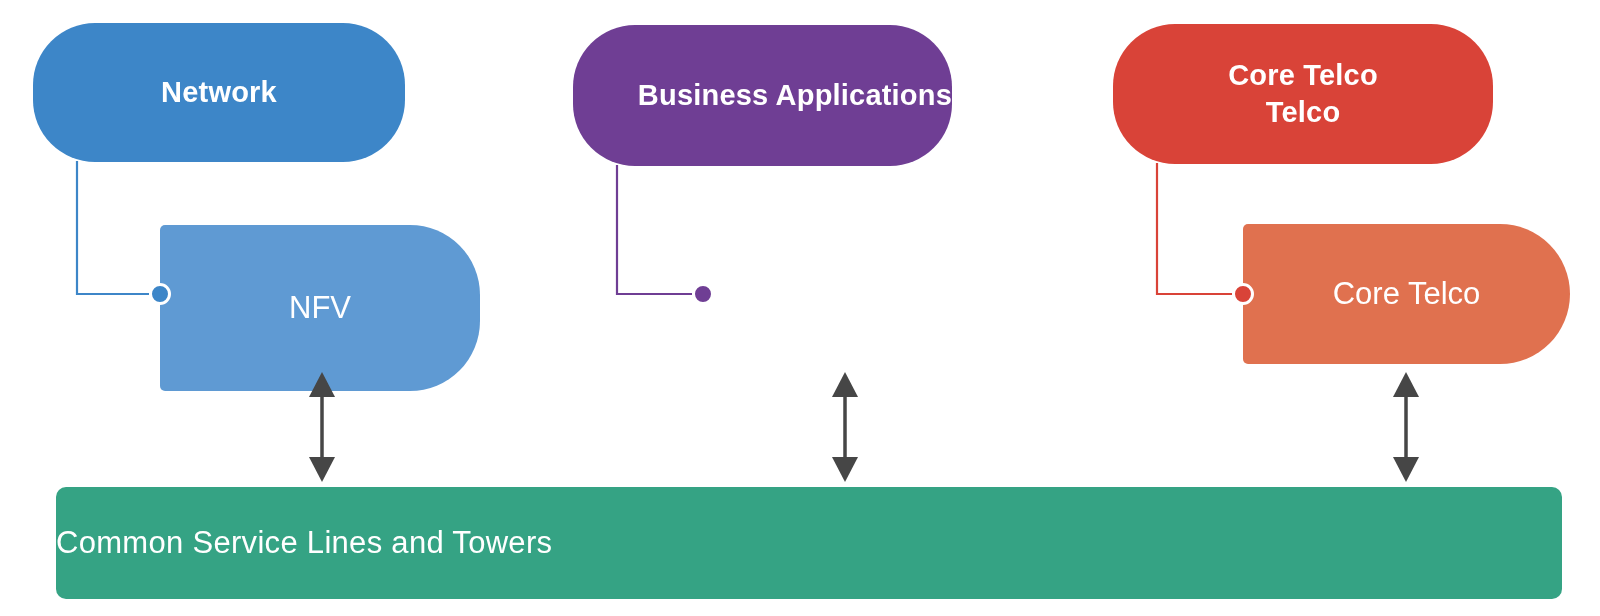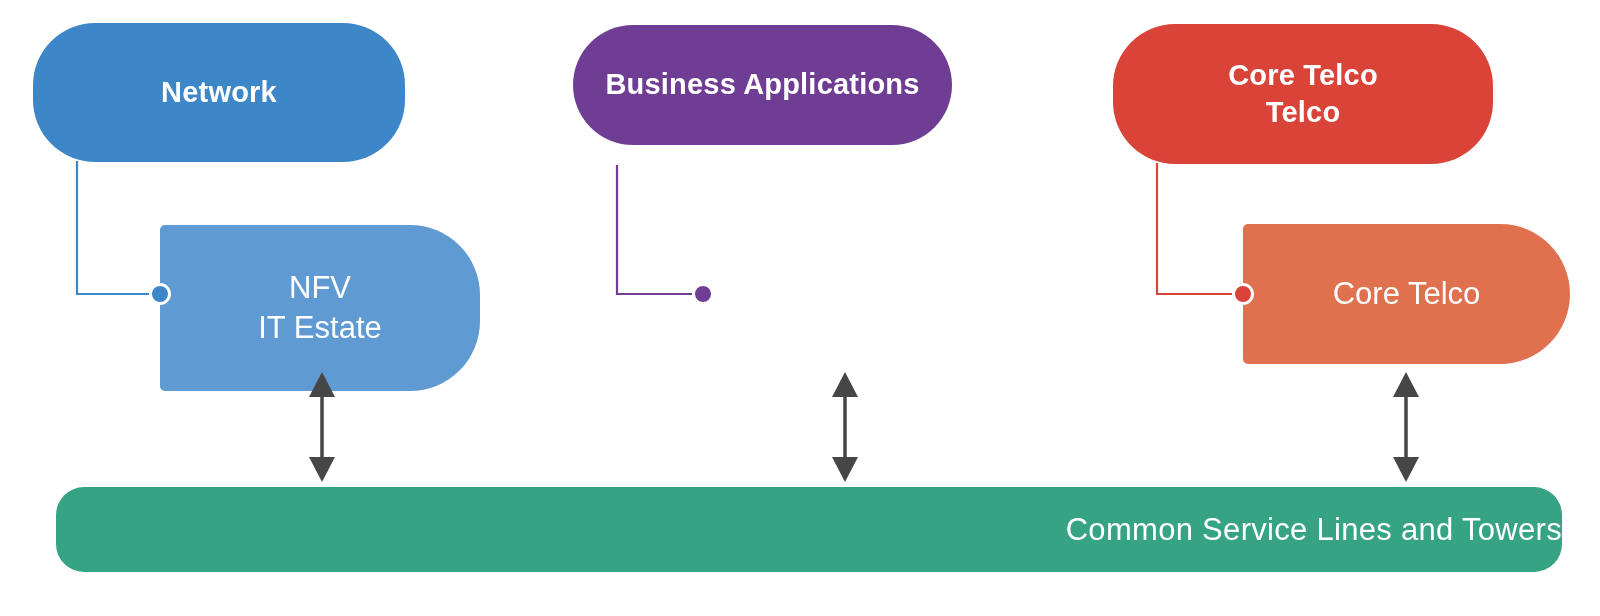--- a/index.html
+++ b/index.html
@@ -16,23 +16,23 @@
   }
   .top-box{border-radius:62px;font-weight:bold;font-size:29px;letter-spacing:.2px;}
   .mid-box{border-radius:5px 70px 70px 5px;font-weight:normal;font-size:31px;}
   .c-net-dark{background:#3d86c8;gap:36px;}
   .c-net-light{background:#5f9ad3;}
   .c-biz-dark{background:#6f3e94;}
   .c-biz-light{background:#8767ad;}
   .c-tel-dark{background:#d94338;}
   .c-tel-light{background:#e0714f;}
   .foundation{
-    position:absolute;left:56px;top:487px;width:1506px;height:85px;
-    background:#35a384;border-radius:28px;
-    display:flex;align-items:center;justify-content:flex-end;
+    position:absolute;left:56px;top:487px;width:1506px;height:112px;
+    background:#35a384;border-radius:10px;
+    display:flex;align-items:center;justify-content:flex-start;
     color:#ffffff;font-size:31px;font-weight:normal;letter-spacing:.3px;
   }
   .overlay{position:absolute;left:0;top:0;pointer-events:none;}
   .conn{fill:none;stroke-width:2.2px;}
   .conn-net{stroke:#3d86c8;}
   .conn-biz{stroke:#6f3e94;}
   .conn-tel{stroke:#d94338;}
   .node-circle{stroke:#ffffff;stroke-width:3px;}
   .arrow-stem{stroke:#464646;stroke-width:3.5px;}
   .arrow-head{fill:#464646;}
@@ -40,32 +40,31 @@
 </style>
 </head>
 <body>
 
 <div class="canvas">
 
   <div class="box top-box c-net-dark" style="left:33px;top:23px;width:372px;height:139px;">
     <span class="line">Network</span>
   </div>
 
-  <div class="box top-box c-biz-dark" style="left:573px;top:25px;width:379px;height:120px;">
+  <div class="box top-box c-biz-dark" style="left:573px;top:25px;width:379px;height:141px;align-items:flex-end;">
     <span class="line">Business Applications</span>
   </div>
 
   <div class="box top-box c-tel-dark" style="left:1113px;top:24px;width:380px;height:140px;">
     <span class="line">Core Telco</span>
     <span class="line">Telco</span>
   </div>
 
   <div class="box mid-box c-net-light" style="left:160px;top:225px;width:320px;height:166px;">
     <span class="line">NFV</span>
-    <span class="line">IT Estate</span>
   </div>
 
 
   <div class="box mid-box c-tel-light" style="left:1243px;top:224px;width:327px;height:140px;">
     <span class="line">Core Telco</span>
   </div>
 
   <div class="foundation">
     <span>Common Service Lines and Towers</span>
   </div>

